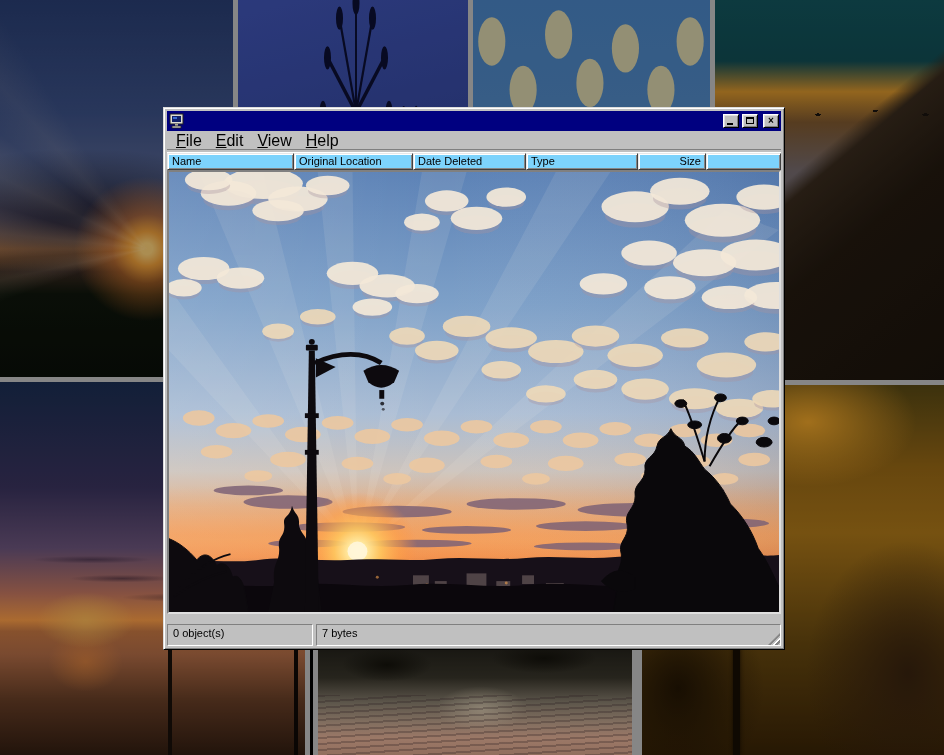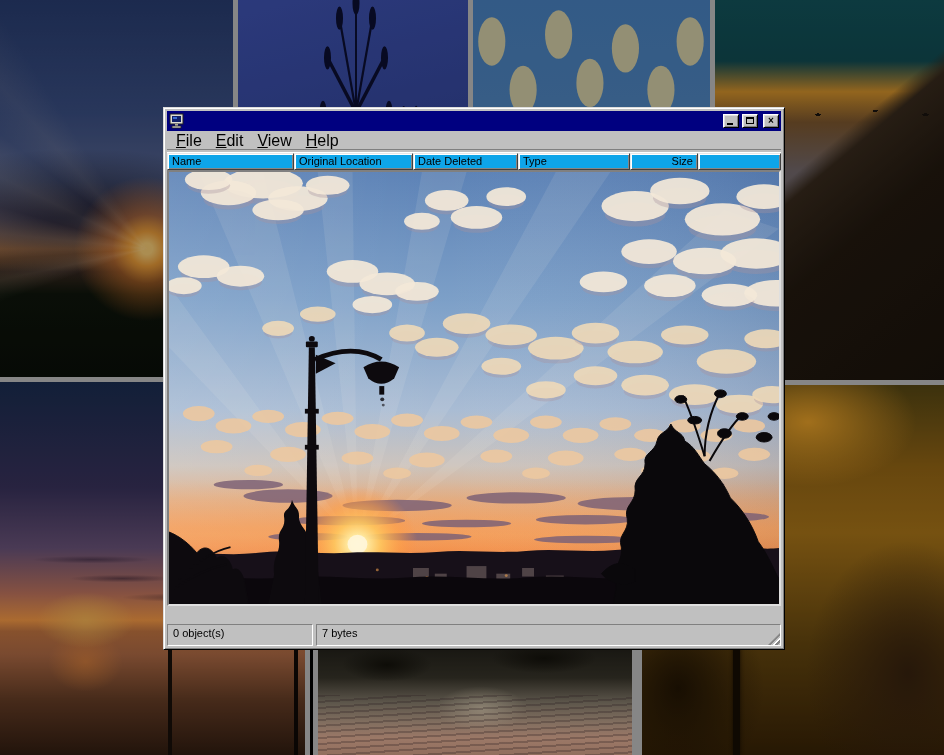--- a/index.html
+++ b/index.html
@@ -73,30 +73,30 @@
   .tbtn{width:16px;height:14px;background:#c0c0c0;border:1px solid;border-color:#fff #000 #000 #fff;
         box-shadow:inset 1px 1px 0 #dfdfdf, inset -1px -1px 0 #808080;
         display:flex;align-items:center;justify-content:center;position:relative;box-sizing:border-box;}
   .tbtn.close{margin-left:2px;}
   .g-min{position:absolute;left:3px;bottom:2px;width:6px;height:2px;background:#000;}
   .g-max{position:absolute;left:3px;top:2px;width:8px;height:7px;border:1px solid #000;border-top-width:2px;box-sizing:border-box;}
   .g-close{font:bold 10px "Liberation Sans",sans-serif;color:#000;line-height:10px;margin-top:-1px;}
   .menubar{height:18px;flex:0 0 18px;display:flex;align-items:flex-start;padding-left:2px;font-size:16px;color:#000;}
   .menu-item{padding:1px 7px;}
   .mdiv{height:2px;flex:0 0 2px;border-top:1px solid #808080;border-bottom:1px solid #fff;margin:0 0 0 0;}
-  .headers{height:17px;flex:0 0 17px;display:flex;background:#0ea5e9;overflow:hidden;}
+  .headers{height:17px;flex:0 0 17px;display:flex;background:#7dd3fc;overflow:hidden;}
   .col{box-sizing:border-box;border:1px solid;border-color:#e8e8e8 #404040 #404040 #e8e8e8;
        box-shadow:inset 1px 1px 0 #fff, inset -1px -1px 0 #868686;
        font-size:11px;color:#000;padding:1px 4px 0 4px;white-space:nowrap;overflow:hidden;}
   .col.right{text-align:right;}
   .col.fill{flex:1;}
   .client{flex:1;border:2px solid;border-color:#808080 #dfdfdf #dfdfdf #808080;background:#0d0a0e;
           position:relative;overflow:hidden;}
   .client svg{position:absolute;inset:0;width:100%;height:100%;display:block;}
-  .statusbar{height:22px;flex:0 0 22px;display:flex;gap:3px;padding-top:18px;position:relative;}
+  .statusbar{height:22px;flex:0 0 22px;display:flex;gap:3px;padding-top:10px;position:relative;}
   .panel{box-sizing:border-box;border:1px solid;border-color:#808080 #fff #fff #808080;
          font-size:11px;color:#000;padding:2px 5px;white-space:nowrap;overflow:hidden;}
   .panel.p1{width:146px;}
   .panel.p2{flex:1;}
   .grip{position:absolute;right:1px;bottom:1px;width:12px;height:12px;
         background:repeating-linear-gradient(135deg, rgba(0,0,0,0) 0 2px, #fff 2px 3px, #868686 3px 5px);
         clip-path:polygon(100% 0, 100% 100%, 0 100%);}
 </style>
 </head>
 <body>
@@ -202,21 +202,21 @@
     <div class="menubar" id="menubar">
         <span class="menu-item"><u>F</u>ile</span>
         <span class="menu-item"><u>E</u>dit</span>
         <span class="menu-item"><u>V</u>iew</span>
         <span class="menu-item"><u>H</u>elp</span>
       </div>
     <div class="mdiv"></div>
     <div class="headers" id="headers">
         <div class="col" style="width: 127px;">Name</div>
         <div class="col" style="width: 119px;">Original Location</div>
-        <div class="col" style="width: 105px;">Date Deleted</div>
+        <div class="col" style="width: 113px;">Date Deleted</div>
         <div class="col" style="width: 112px;">Type</div>
         <div class="col right" style="width: 68px;">Size</div>
         <div class="col fill"></div>
       </div>
     <div class="client">
 
       <svg viewBox="0 0 615 456" preserveAspectRatio="none">
         <defs>
           <linearGradient id="sky" x1="0" y1="0" x2="0" y2="1">
             <stop offset="0" stop-color="#5c82b6"></stop>

